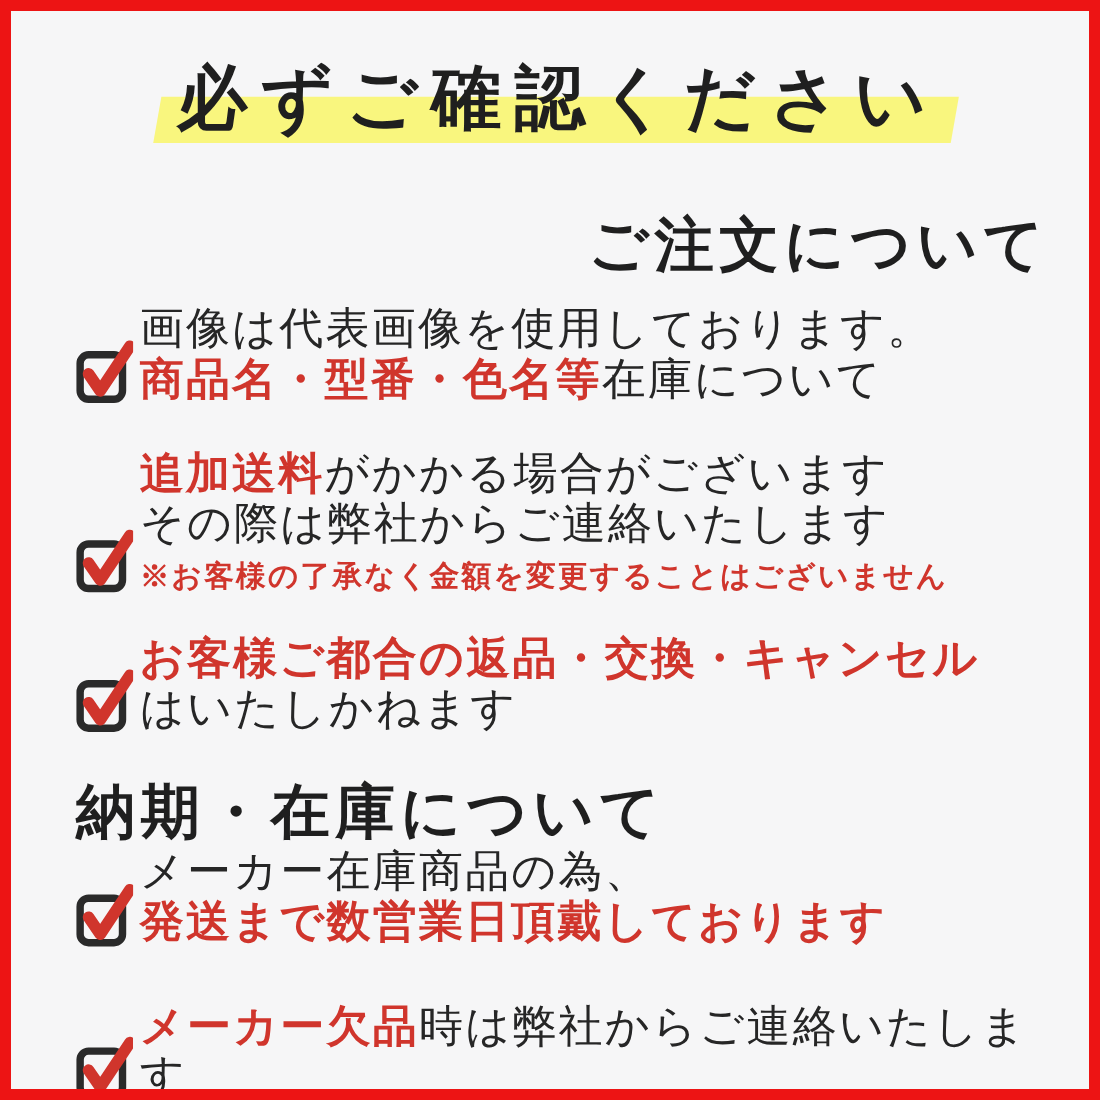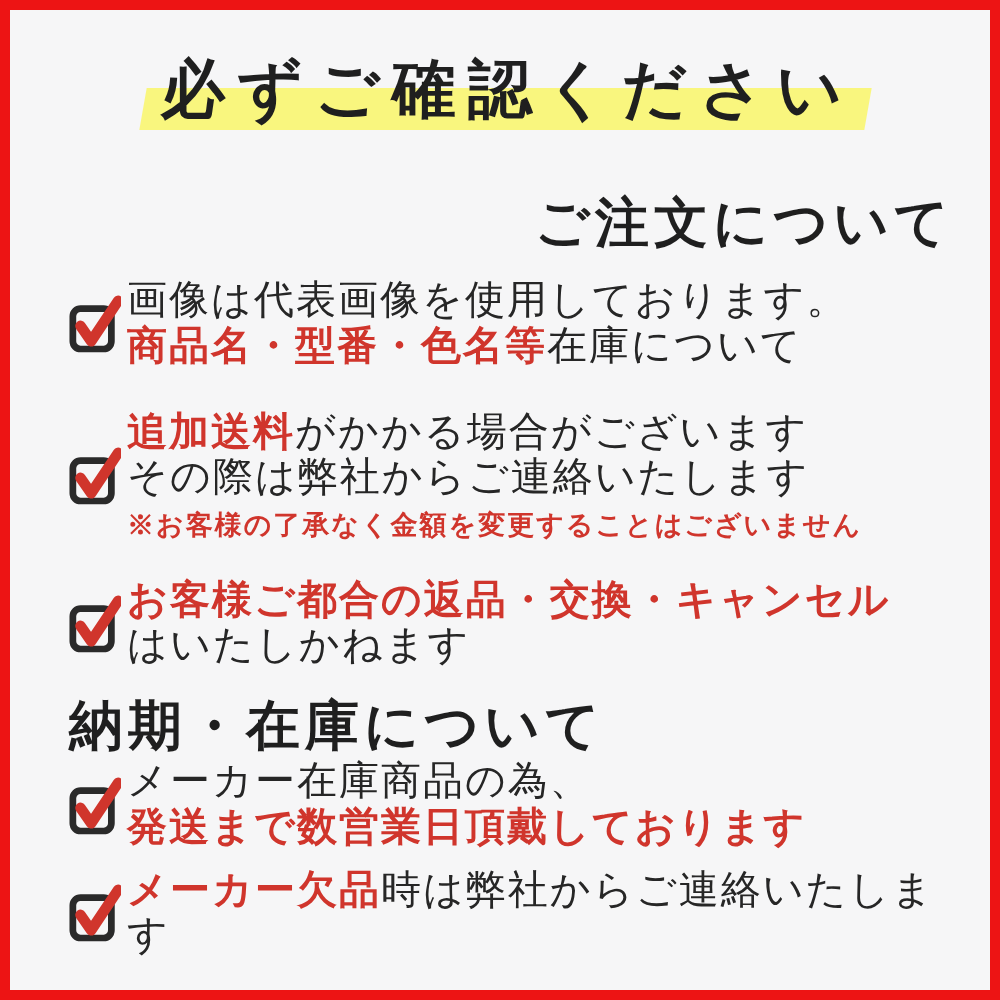--- a/index.html
+++ b/index.html
@@ -54,25 +54,25 @@
   
   .content { padding: 0 36px 0 44px; }
   .section-heading {
     font-size: 54px;
     font-weight: bold;
     letter-spacing: 5px;
     line-height: 1.2;
     color: #1f1f1f;
   }
   .section-heading.first { margin-top: 50px; text-align: right; }
-  .section-heading.second { margin-top: 26px; }
+  .section-heading.second { margin-top: 38px; }
   
   .item {
     display: flex;
-    align-items: center;
+    align-items: flex-end;
   }
   .item .cb {
     flex: none;
     width: 52px;
     height: 62px;
     margin: 2px 6px 0 0;
   }
   .item-text {
     font-size: 40px;
     line-height: 1.13;
@@ -85,21 +85,21 @@
     font-size: 27px;
     letter-spacing: 2px;
     margin-top: 10px;
     color: var(--accent_red);
     font-weight: bold;
   }
   .mt-item1 { margin-top: 22px; }
   .mt-item2 { margin-top: 36px; }
   .mt-item3 { margin-top: 40px; }
   .mt-item4 { margin-top: 0; }
-  .mt-item5 { margin-top: 16px; }
+  .mt-item5 { margin-top: 48px; }
 </style>
 </head>
 <body>
 
 <div class="frame">
 
   <div class="title-row">
     <div class="title-wrap">
       <div class="title-highlight"></div>
       <div class="title-text">必ずご確認ください</div>

